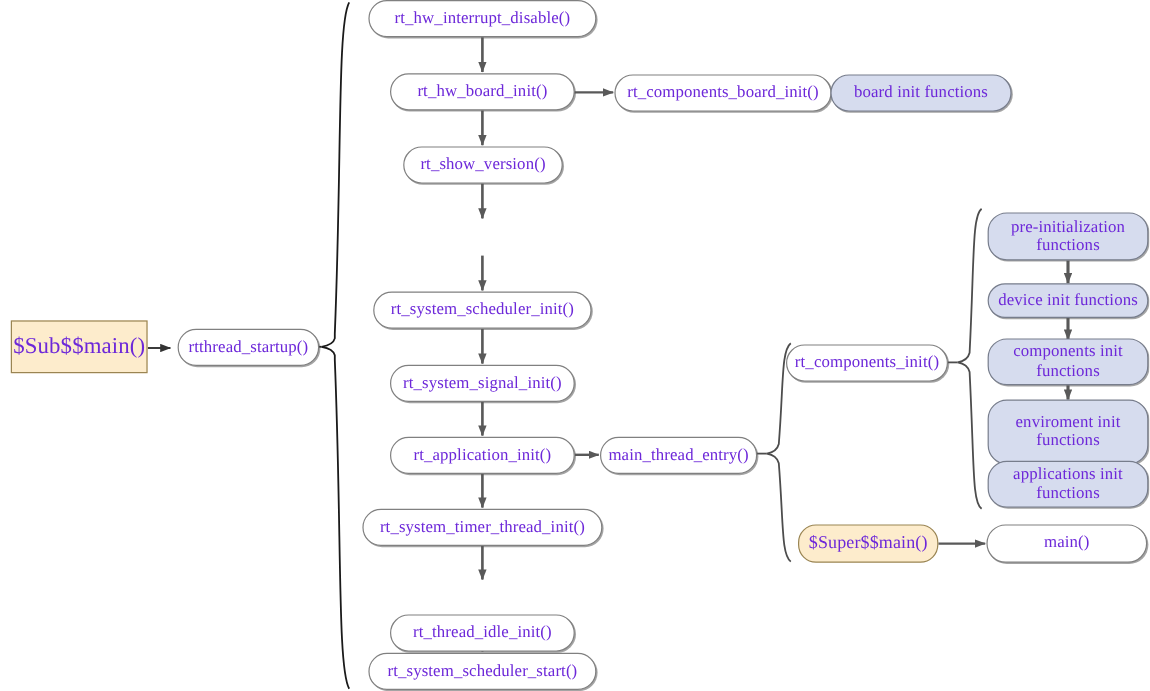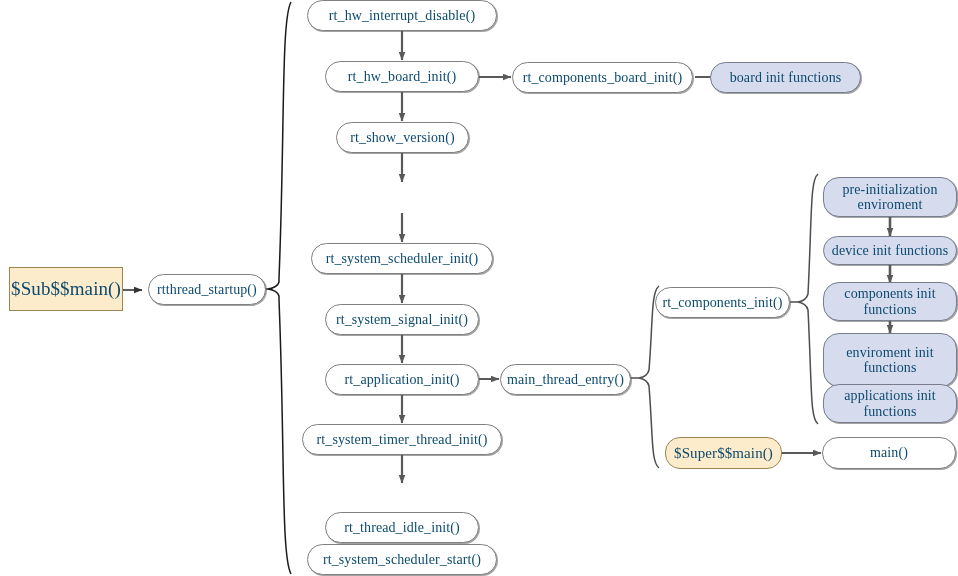--- a/index.html
+++ b/index.html
@@ -18,21 +18,21 @@
   .node {
     position: absolute;
     box-sizing: border-box;
     display: flex;
     align-items: center;
     justify-content: center;
     text-align: center;
     border: 1px solid #808080;
     border-radius: 16px;
     background: #ffffff;
-    color: #0c4a6e;
+    color: #6d28d9;
     font-size: 14px;
     line-height: 1.08;
     letter-spacing: 0.1px;
     padding: 0 6px;
     box-shadow: 1px 1px 0 rgba(90,90,90,0.55);
   }
   .node.blue {
     background: #d6dcee;
     border-color: #777d8c;
   }
@@ -181,21 +181,21 @@
   </div>
 
   <div class="node white" style="left:307px; top:544px; width:190px; height:31px;">
     <span>rt_system_scheduler_start()</span>
   </div>
 
   <div class="node white" style="left:512px; top:62px; width:181px; height:31px;">
     <span>rt_components_board_init()</span>
   </div>
 
-  <div class="node blue" style="left:710px; top:62px; width:151px; height:31px;">
+  <div class="node blue" style="left:692px; top:62px; width:151px; height:31px;">
     <span>board init functions</span>
   </div>
 
   <div class="node white" style="left:500px; top:364px; width:131px; height:31px;">
     <span>main_thread_entry()</span>
   </div>
 
   <div class="node white" style="left:655px; top:287px; width:135px; height:31px;">
     <span>rt_components_init()</span>
   </div>
@@ -203,21 +203,21 @@
   <div class="node tan" style="left:665px; top:437px; width:117px; height:32px; font-size:15px;border-radius:15px;">
     <span>$Super$$main()</span>
   </div>
 
   <div class="node white" style="left:822px; top:437px; width:134px; height:32px;">
     <span>main()</span>
   </div>
 
   <div class="node blue" style="left:823px; top:177px; width:134px; height:40px;">
     <span class="lbl2">pre-initialization
-enviroment</span>
+functions</span>
   </div>
 
   <div class="node blue" style="left:823px; top:236px; width:134px; height:29px;">
     <span class="lbl2">device init functions</span>
   </div>
 
   <div class="node blue" style="left:823px; top:282px; width:134px; height:39px;">
     <span class="lbl2">components init
 functions</span>
   </div>

